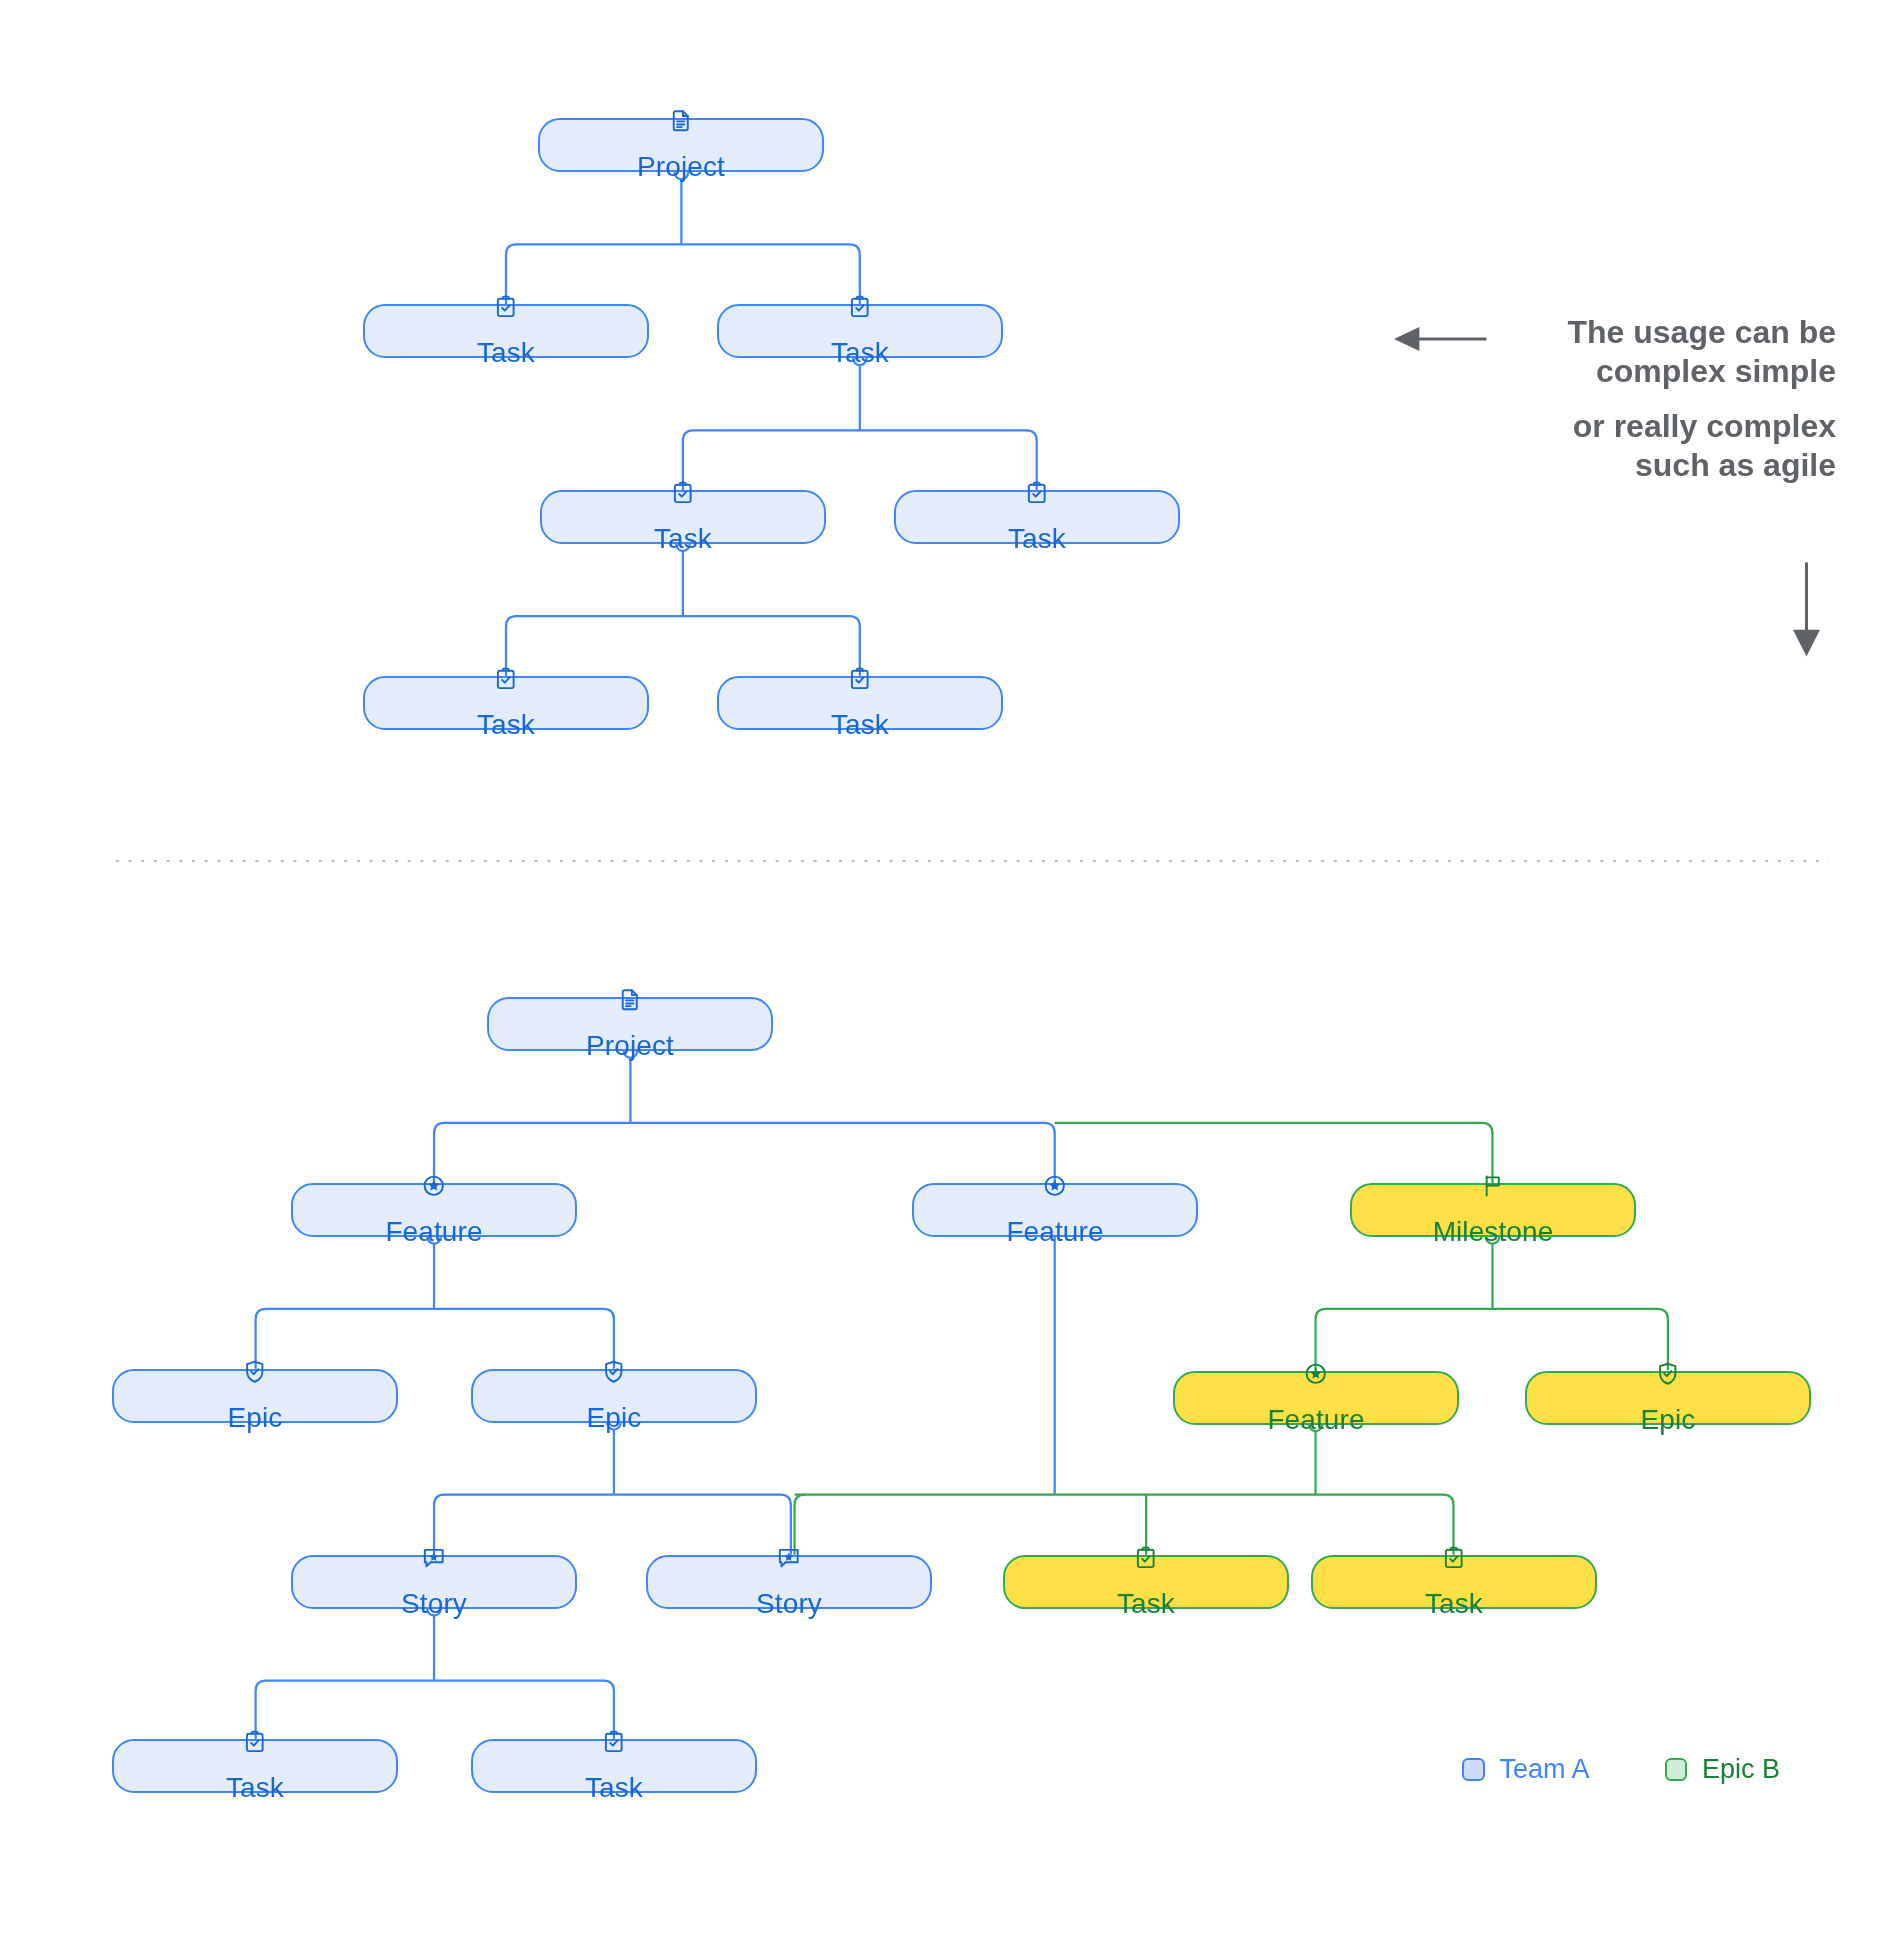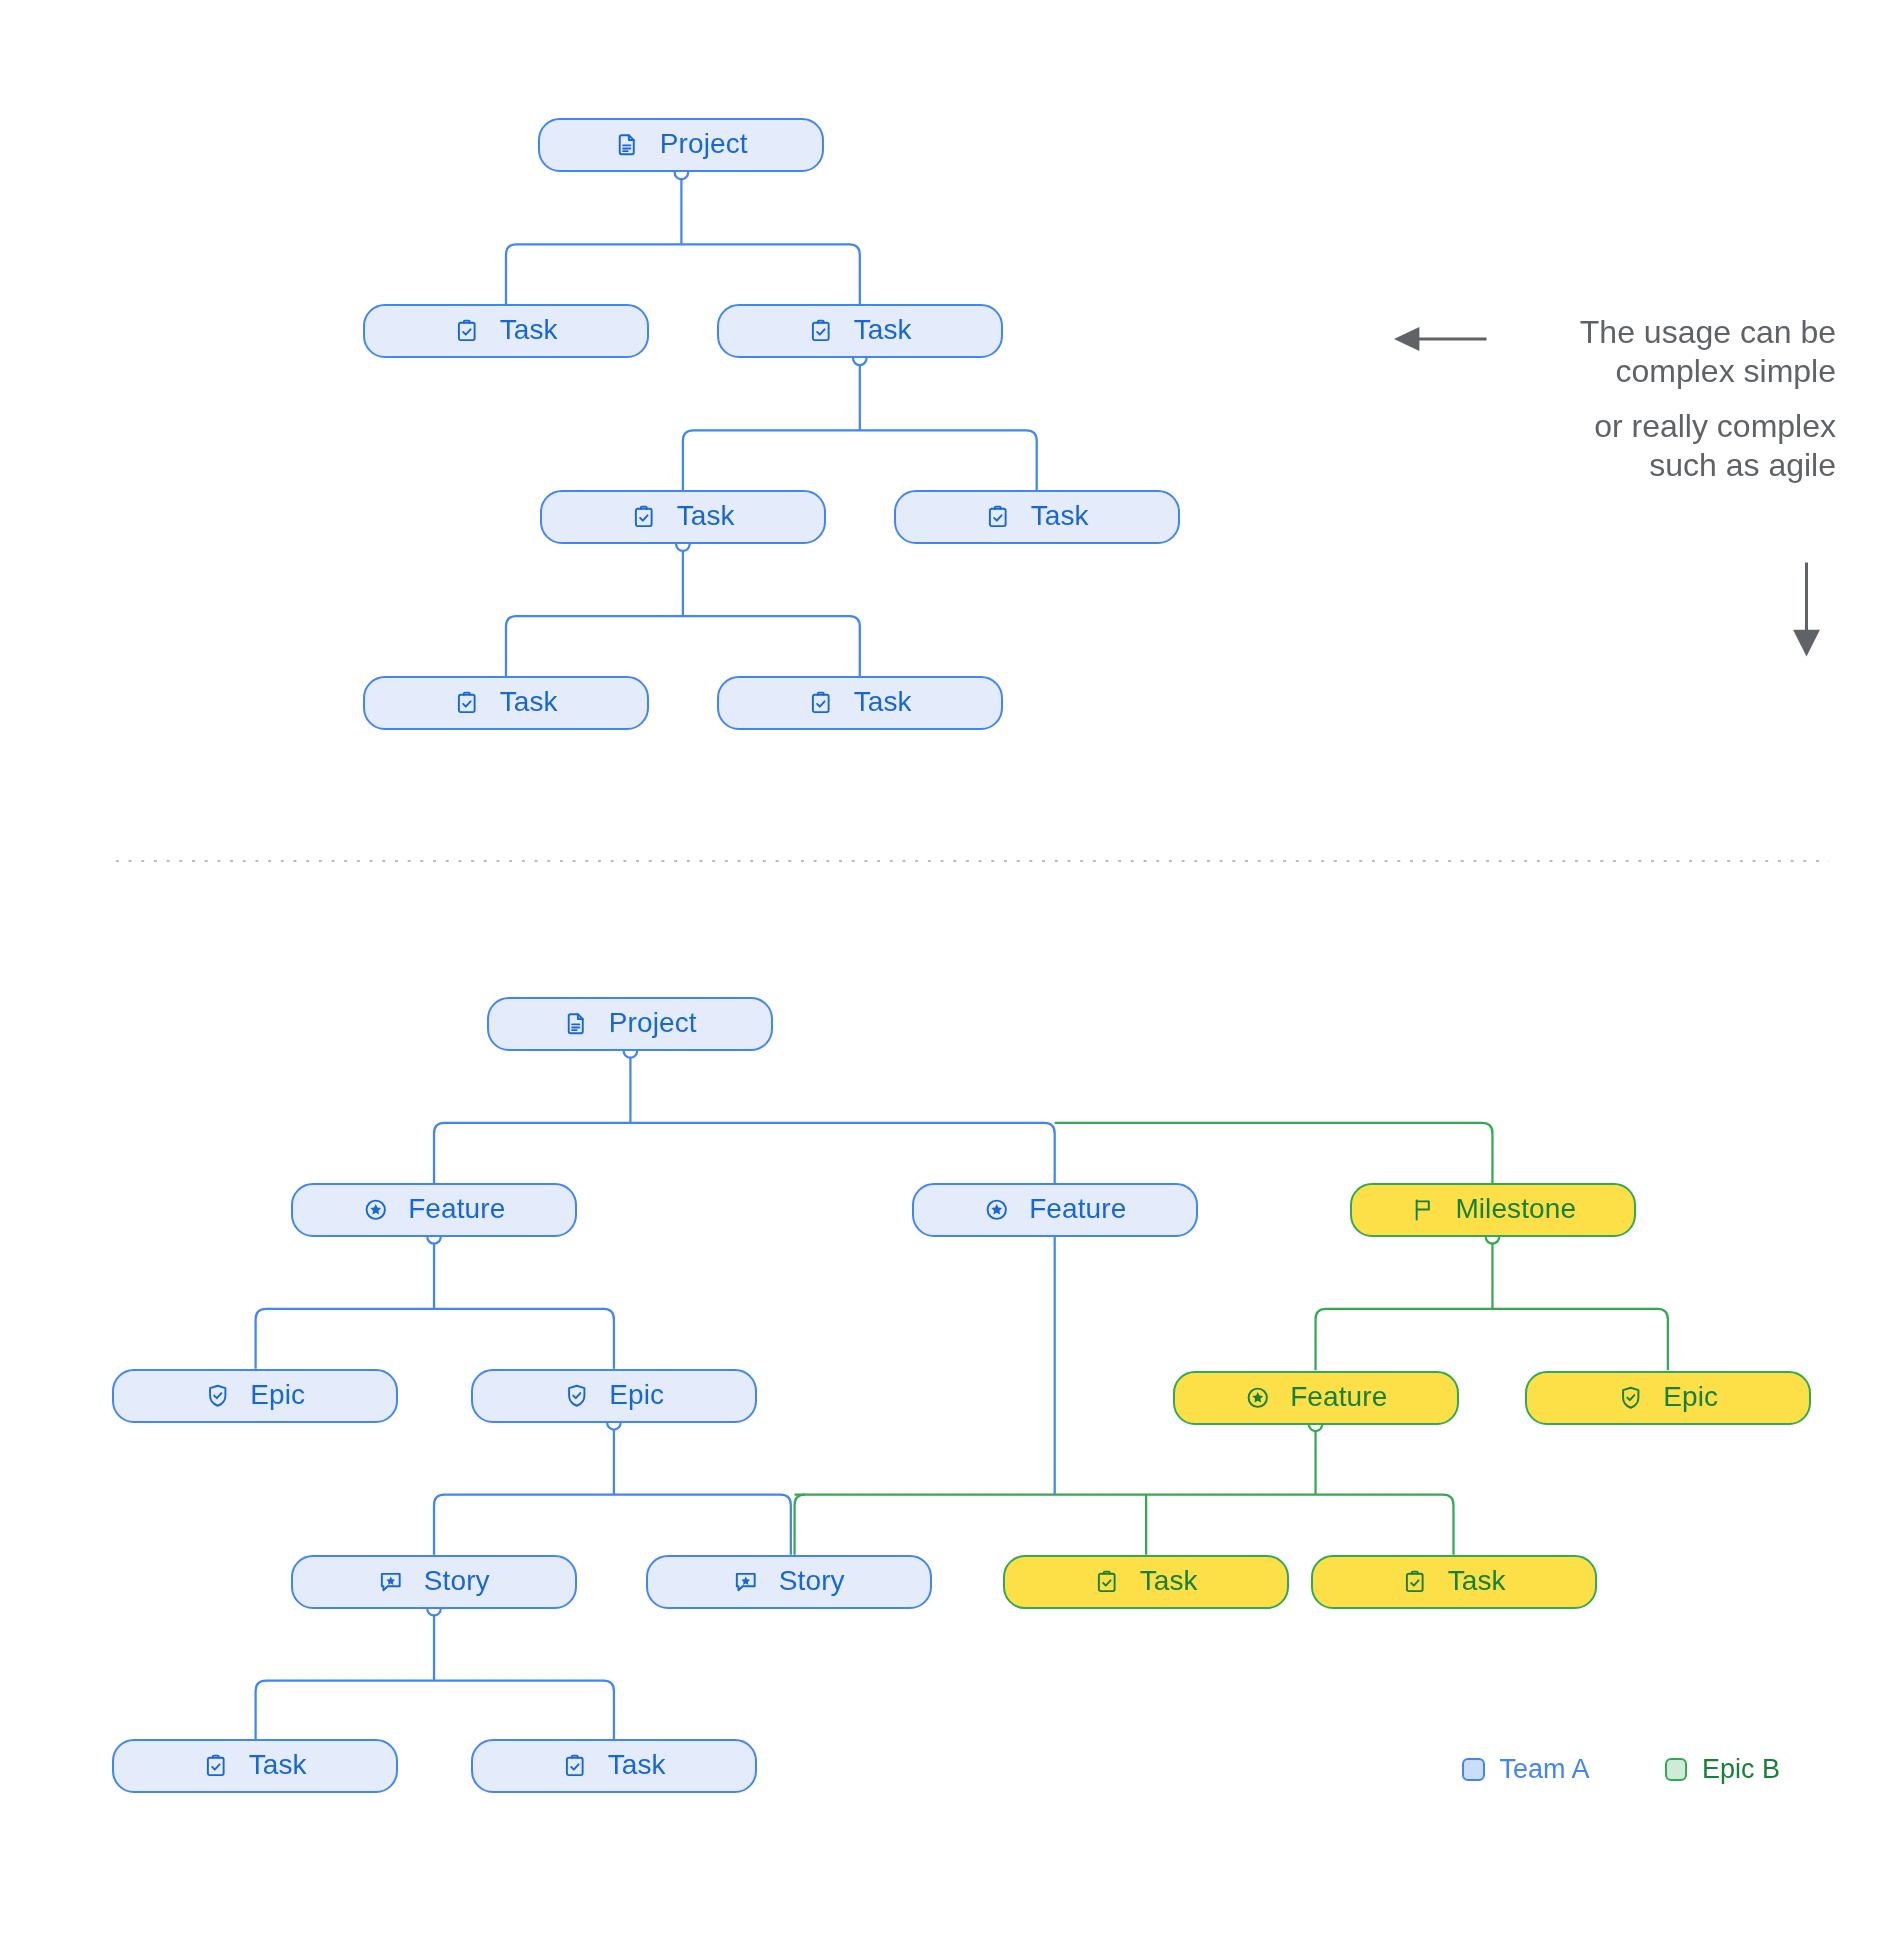--- a/index.html
+++ b/index.html
@@ -31,20 +31,21 @@
     display: flex;
     align-items: center;
     justify-content: center;
     gap: 20px;
     border-radius: 22px;
     border-width: 2.2px;
     border-style: solid;
     font-size: 28px;
     letter-spacing: 0.1px;
     white-space: nowrap;
+    flex-direction: column;
   }
   .node.team-a {
     background: #e4ecfb;
     border-color: #4285f4;
     color: #1967d2;
   }
   .node.team-b {
     background: #fde047;
     border-color: #34a853;
     color: #188038;
@@ -74,20 +75,21 @@
     top: 313px;
     width: 352px;
     text-align: right;
     color: #5f6368;
     font-size: 32px;
     line-height: 1.21;
   }
   #annotation .ln {
     display: block;
     white-space: nowrap;
+    font-weight: bold;
   }
   #annotation .gap {
     display: block;
     height: 16.5px;
   }
   #arrow-left {
     position: absolute;
     left: 1391px;
     top: 324px;
     width: 97px;

